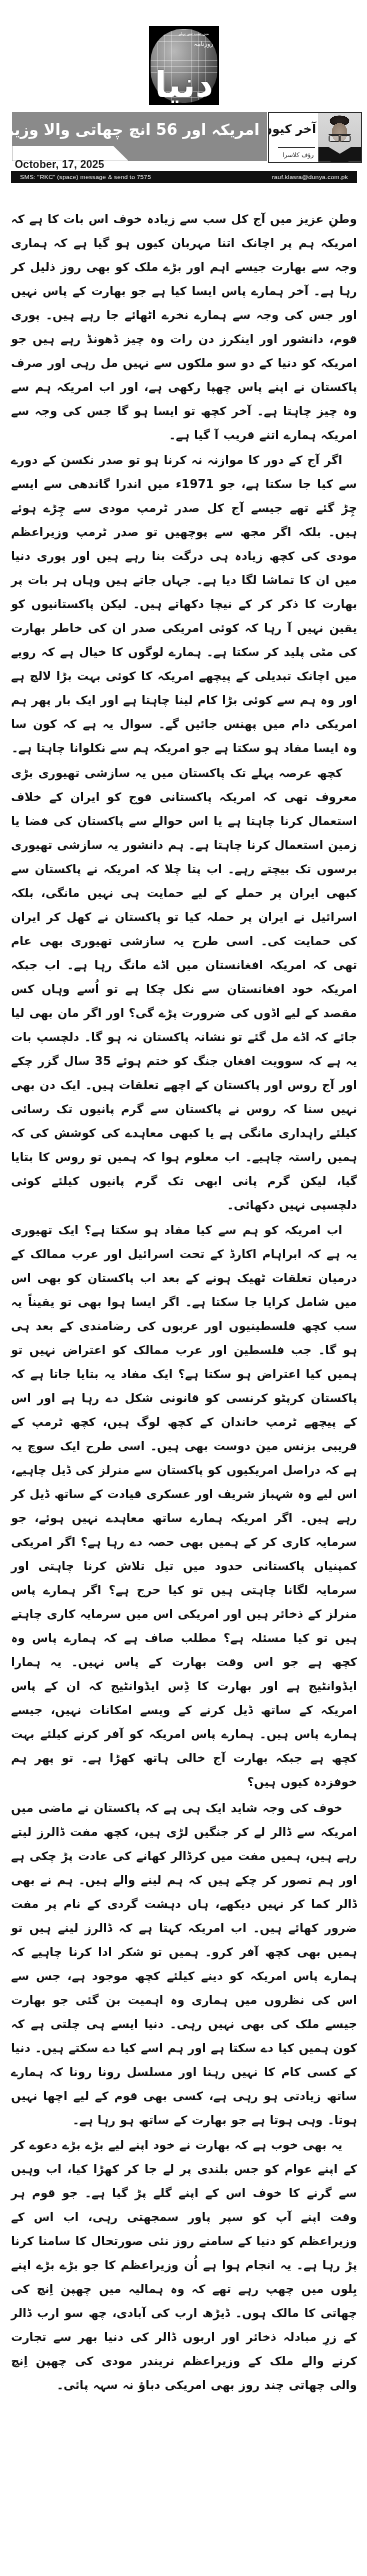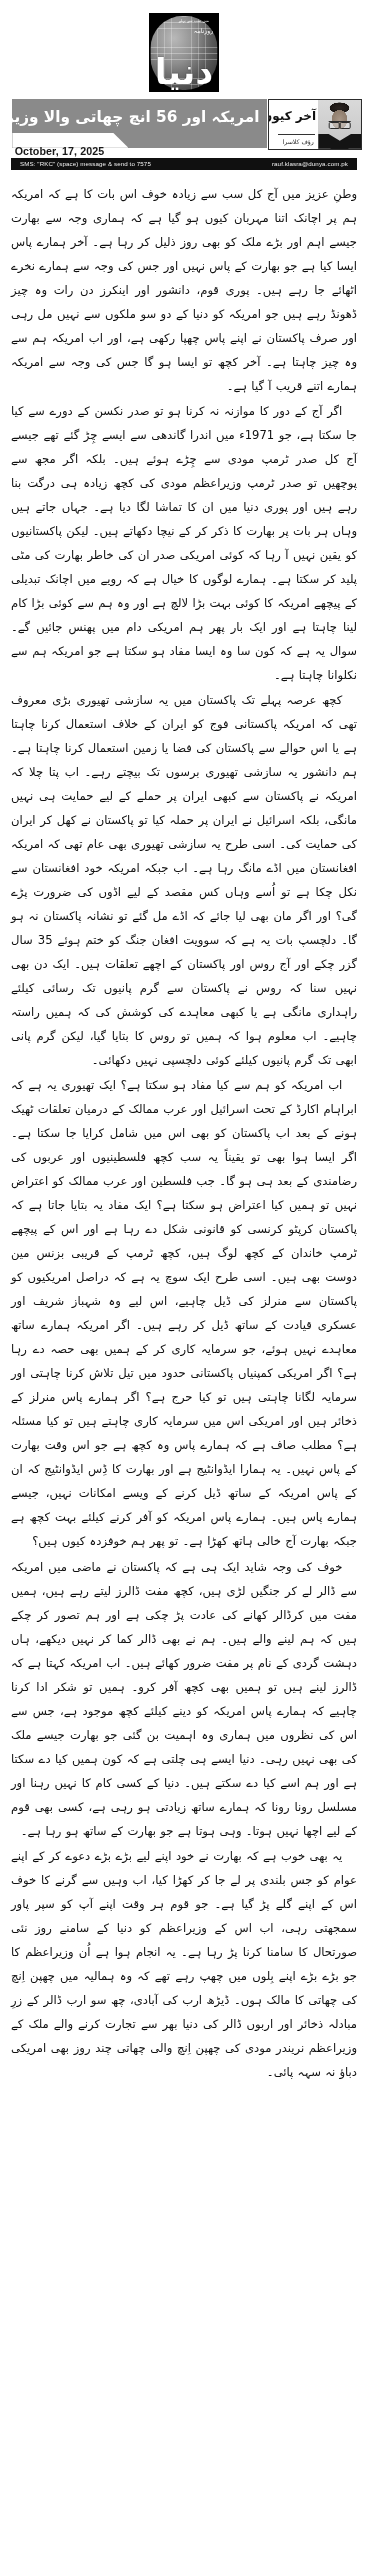--- a/index.html
+++ b/index.html
@@ -13,21 +13,21 @@
     width: 368px;
     height: 2576px;
     position: relative;
     font-family: "Liberation Sans", sans-serif;
     -webkit-font-smoothing: antialiased;
   }
 
   
   .masthead {
     width: 368px;
-    padding-top: 13px;
+    padding-top: 26px;
     display: flex;
     justify-content: center;
     align-items: flex-start;
   }
   .logo-box {
     position: relative;
     width: 70px;
     height: 79px;
     background: #000;
     overflow: hidden;
@@ -239,26 +239,27 @@
     color: #f2f2f2;
     font-family: "Liberation Sans", sans-serif;
     font-size: 6.2px;
     letter-spacing: 0.1px;
     white-space: nowrap;
   }
 
   
   .article {
     width: 346px;
-    margin: 12px auto 0 auto;
+    margin: 24px auto 0 auto;
     direction: rtl;
     text-align: justify;
     text-align-last: right;
     font-family: "DejaVu Sans", sans-serif;
     color: #111;
+    font-weight: bold;
   }
   .article p {
     margin: 0 0 1.1px 0;
     font-size: 11.6px;
     line-height: 24px;
     text-indent: 14.7px;
     word-spacing: 0.6px;
   }
   .article p.first { text-indent: 0; }
 </style>

